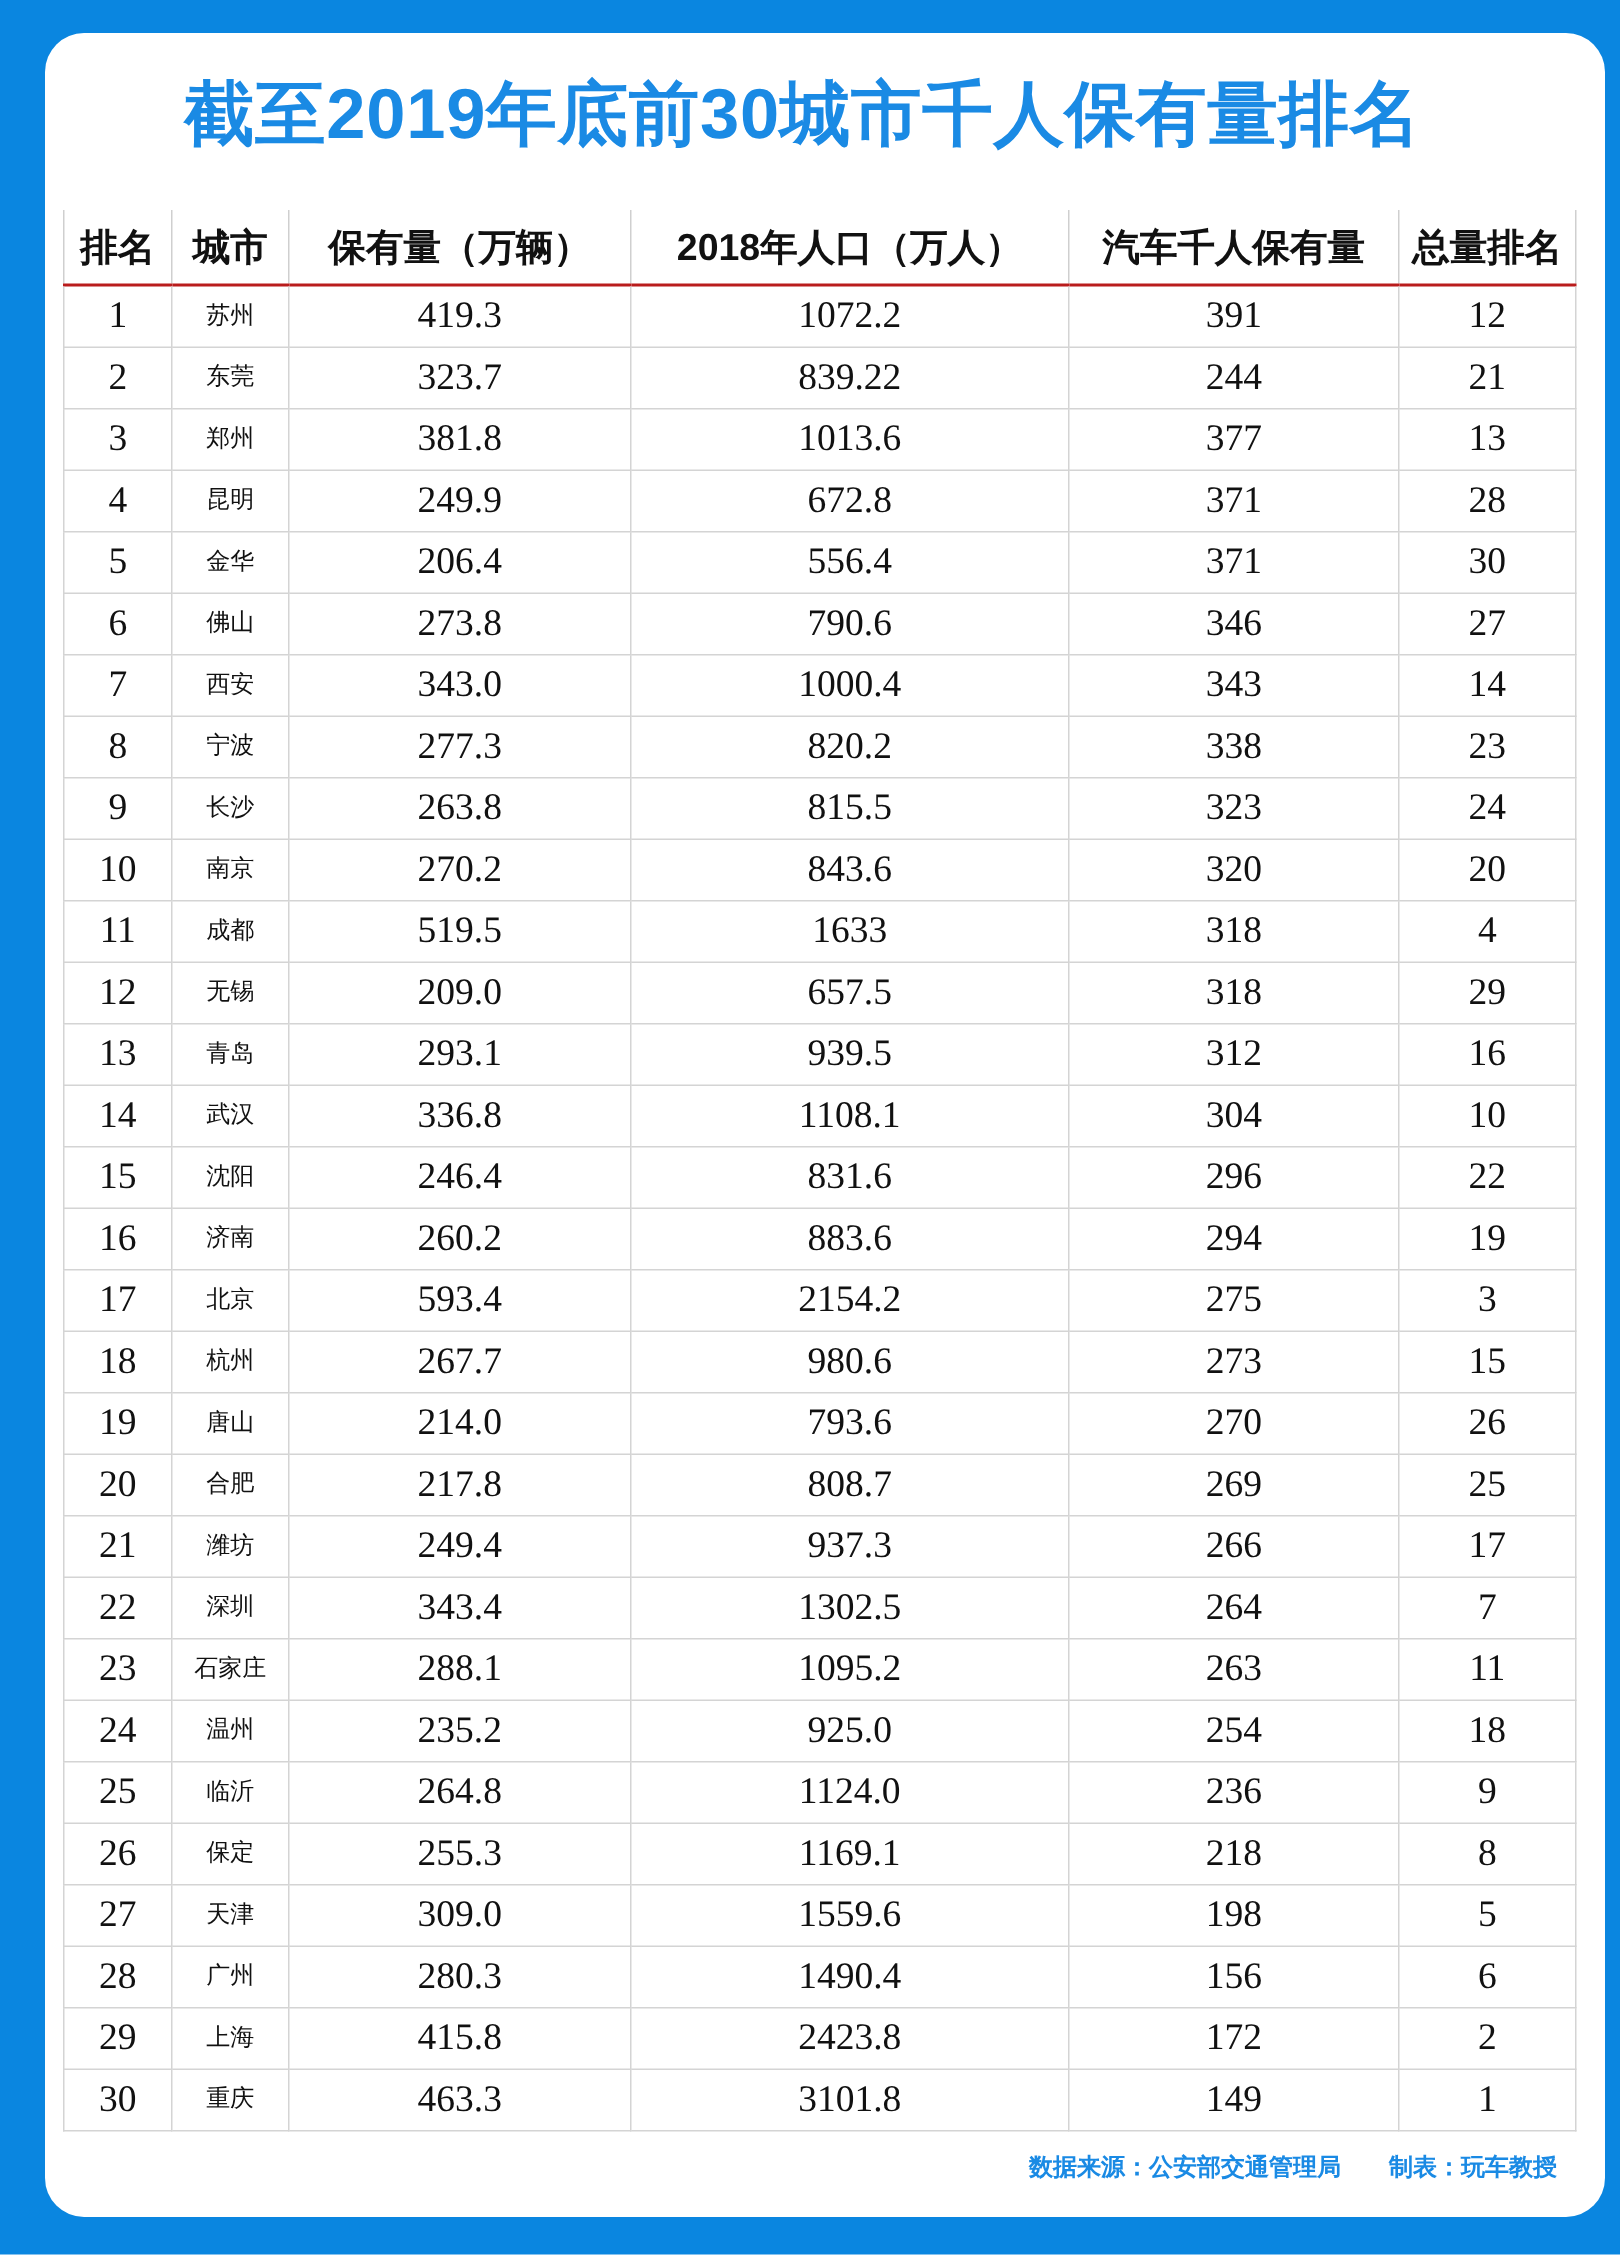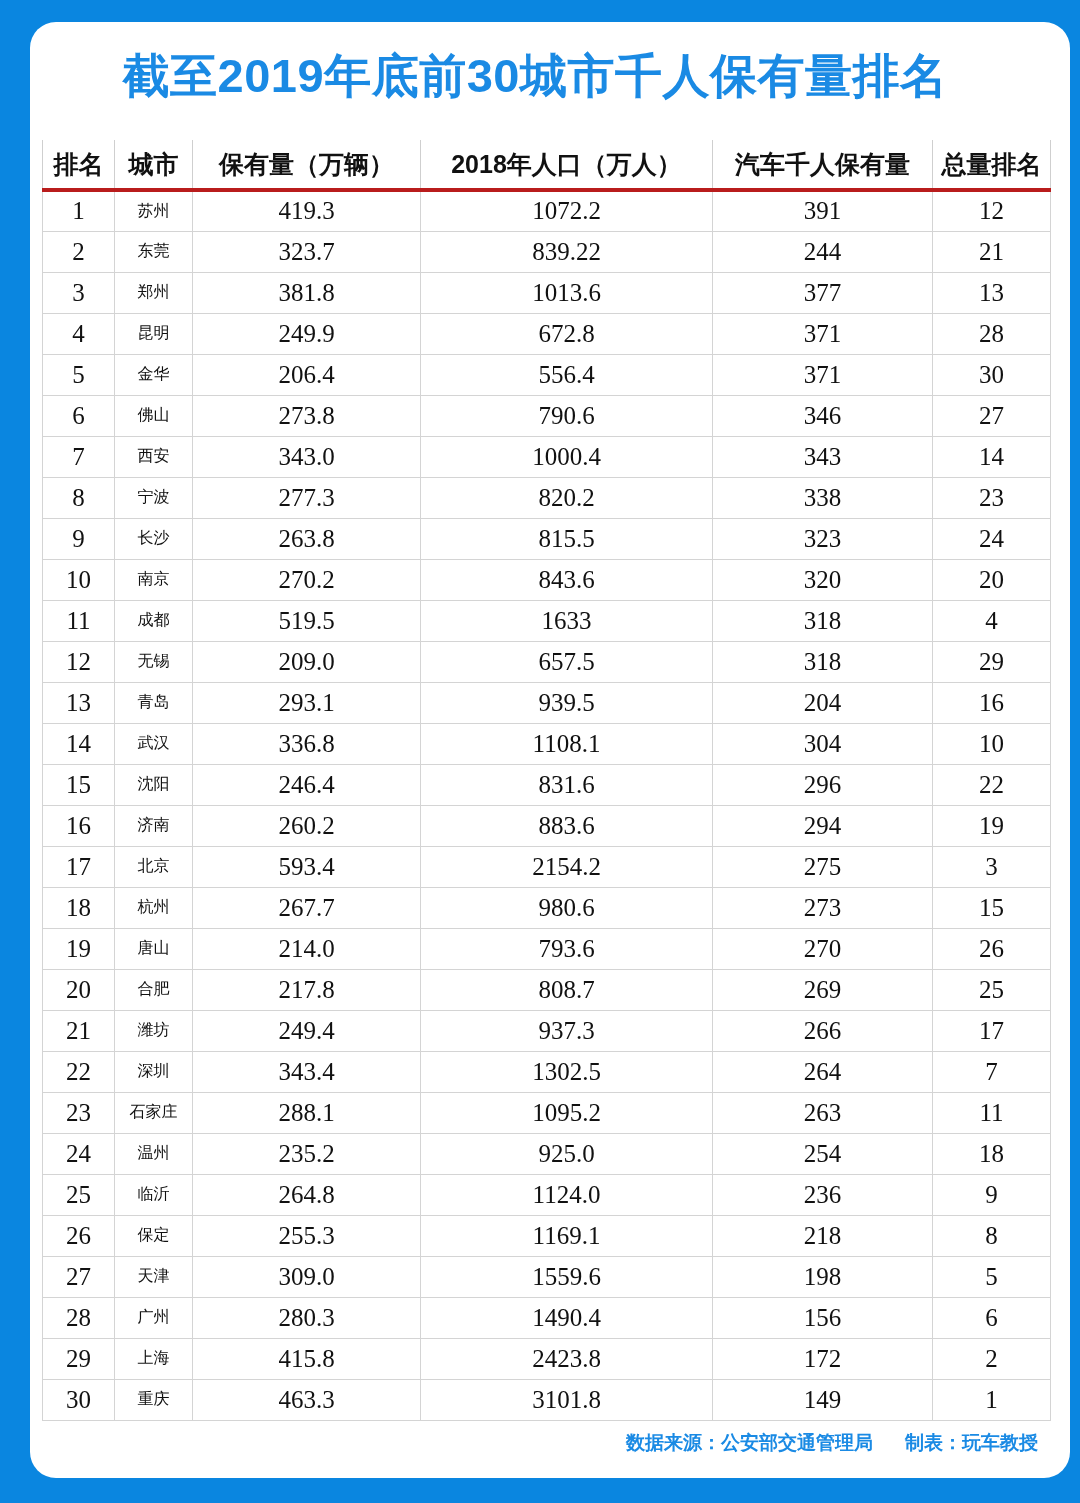--- a/index.html
+++ b/index.html
@@ -67,21 +67,21 @@
 
   thead th {
     font-size: 25px;
     font-weight: bold;
     color: #111111;
     height: 50px;
     text-align: center;
     vertical-align: middle;
     border-left: 1px solid #cfcfcf;
     border-right: 1px solid #cfcfcf;
-    border-bottom: 4px solid #b91c1c;
+    border-bottom: 2px solid #b91c1c;
     white-space: nowrap;
   }
   thead th:first-child { border-left: 1px solid #cfcfcf; }
 
   tbody td {
     font-size: 25px;
     color: #111111;
     height: 41px;
     text-align: center;
     vertical-align: middle;
@@ -101,21 +101,21 @@
   col.c-pop   { width: 292px; }
   col.c-per   { width: 220px; }
   col.c-total { width: 118px; }
 
   
   .footer {
     position: absolute;
     right: 32px;
     bottom: 22px;
     color: #1a8ae4;
-    font-size: 19px;
+    font-size: 16px;
     font-weight: bold;
     white-space: nowrap;
   }
   .footer .gap { display: inline-block; width: 32px; }
 </style>
 </head>
 <body>
 
 <div class="frame">
   <div class="panel">
@@ -237,21 +237,21 @@
               <td>209.0</td>
               <td>657.5</td>
               <td>318</td>
               <td>29</td>
             </tr>
             <tr>
               <td>13</td>
               <td class="city">青岛</td>
               <td>293.1</td>
               <td>939.5</td>
-              <td>204</td>
+              <td>312</td>
               <td>16</td>
             </tr>
             <tr>
               <td>14</td>
               <td class="city">武汉</td>
               <td>336.8</td>
               <td>1108.1</td>
               <td>304</td>
               <td>10</td>
             </tr>

